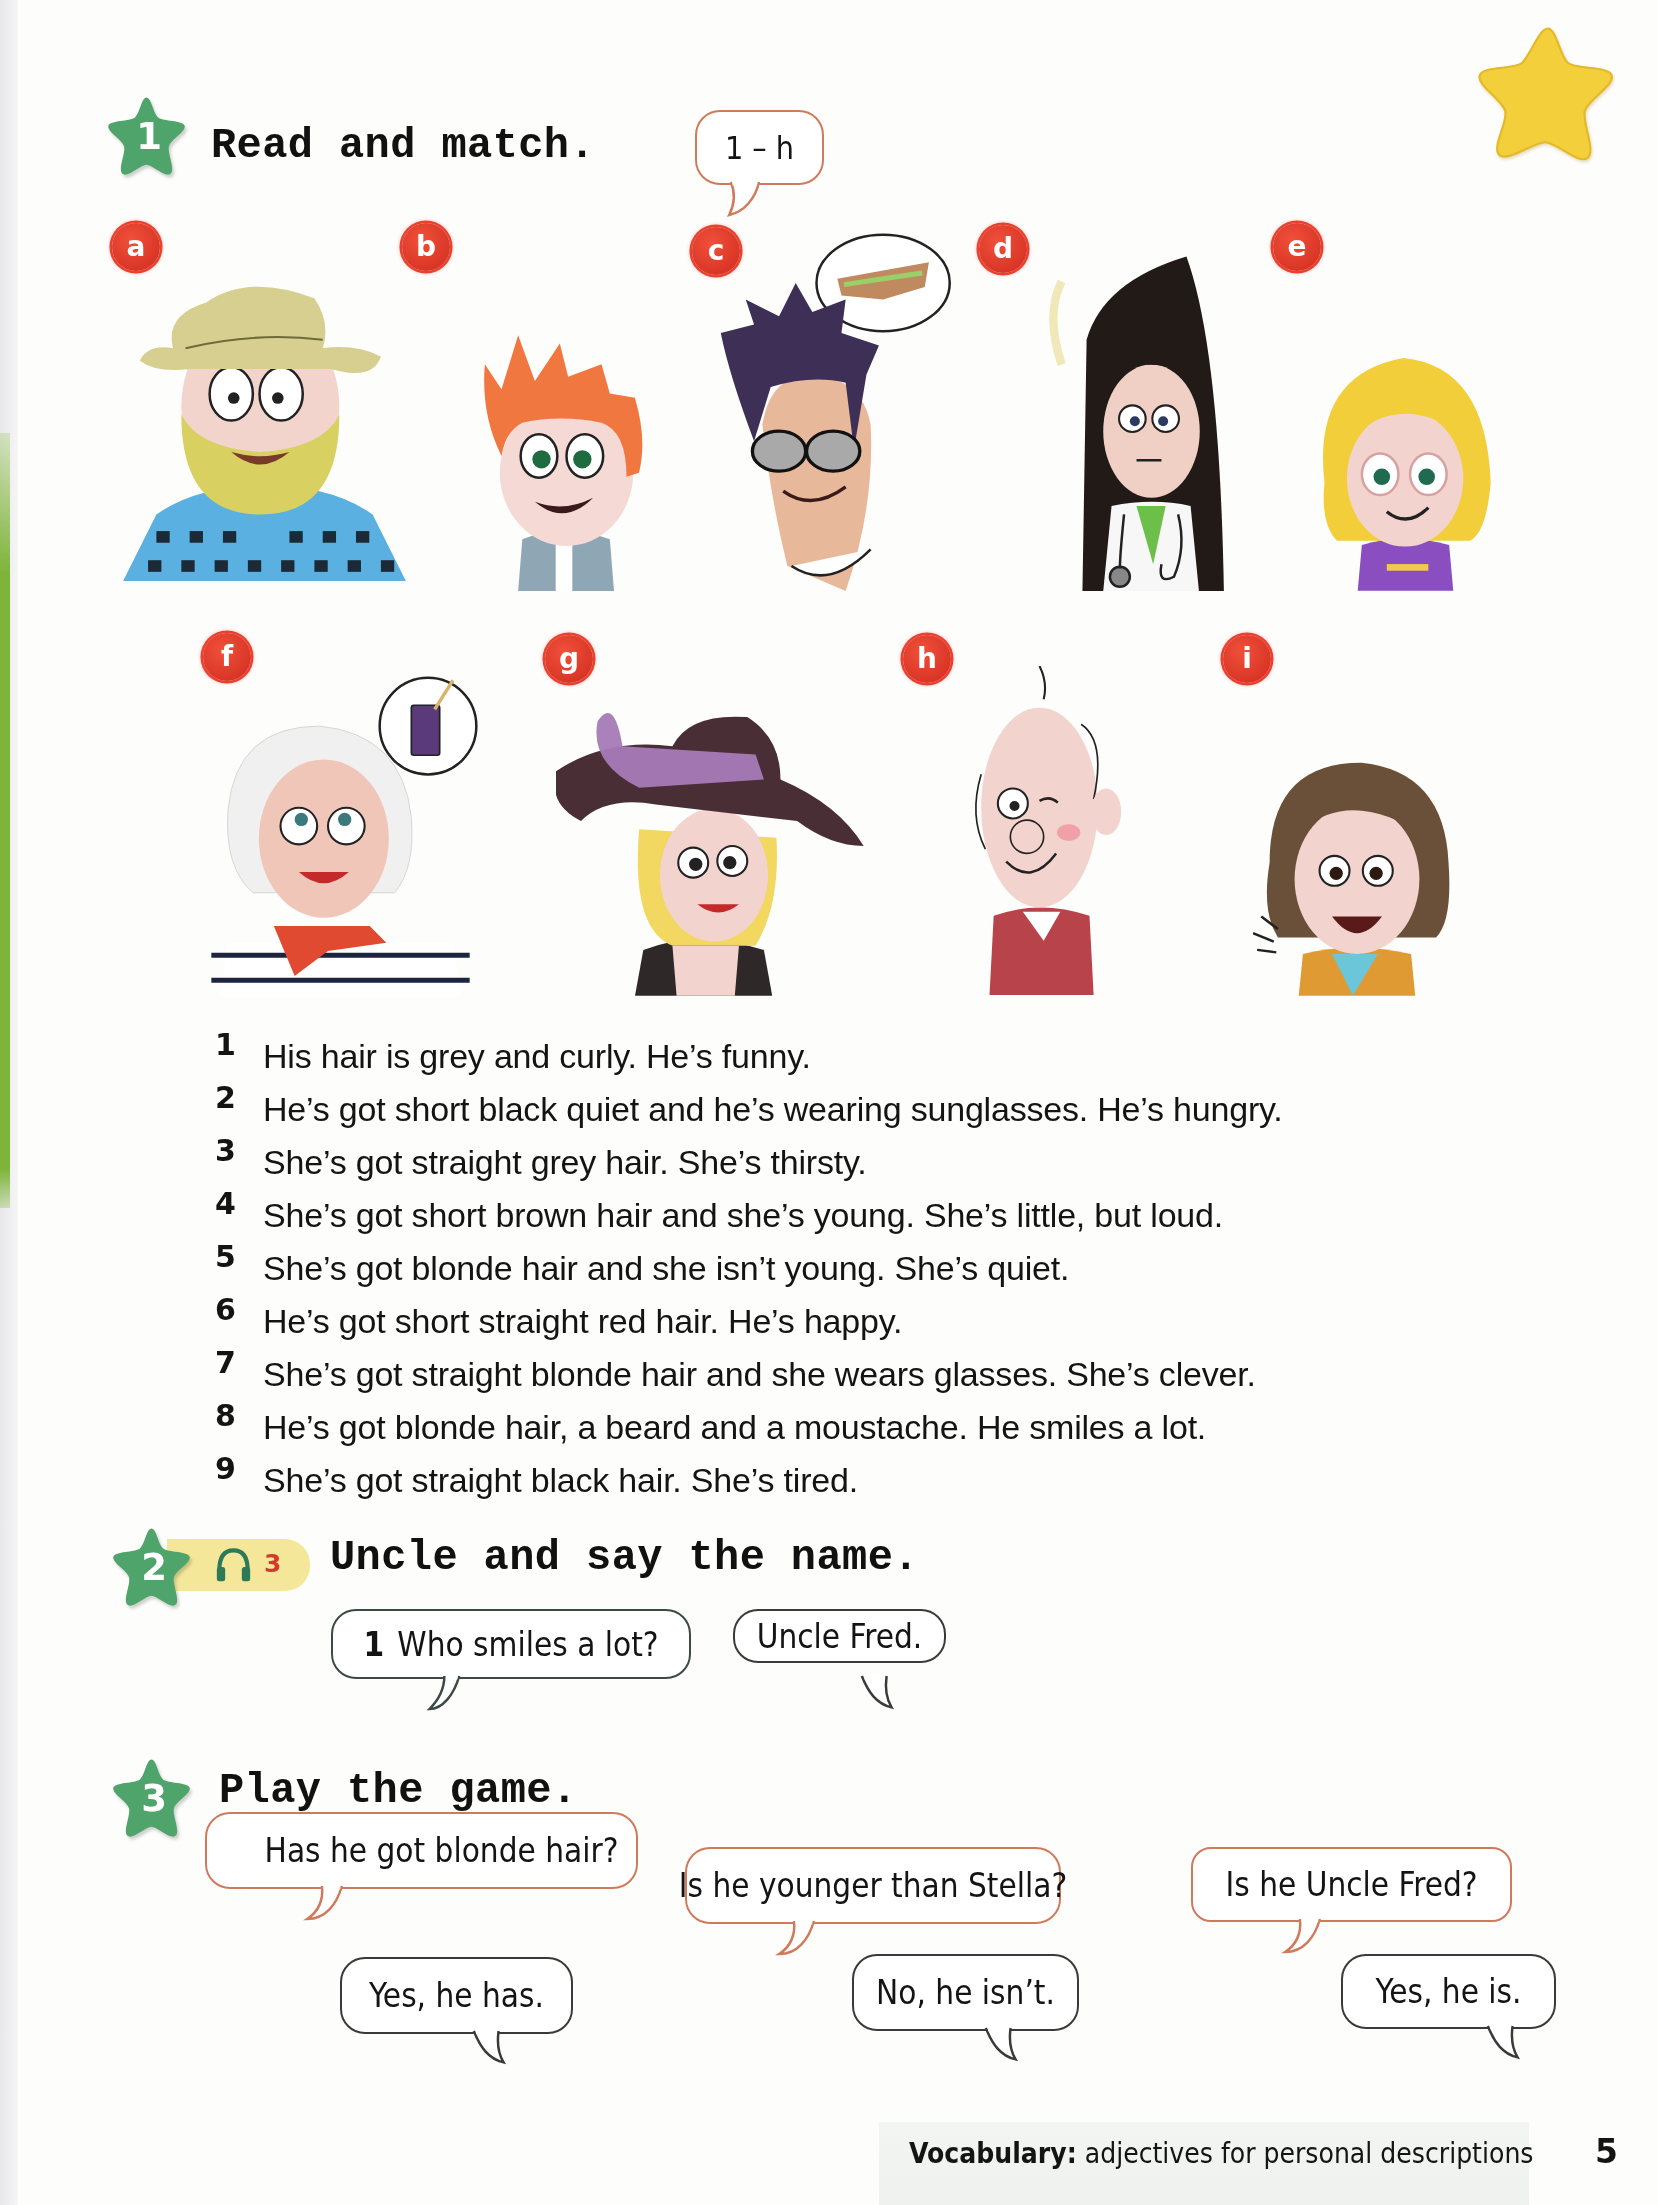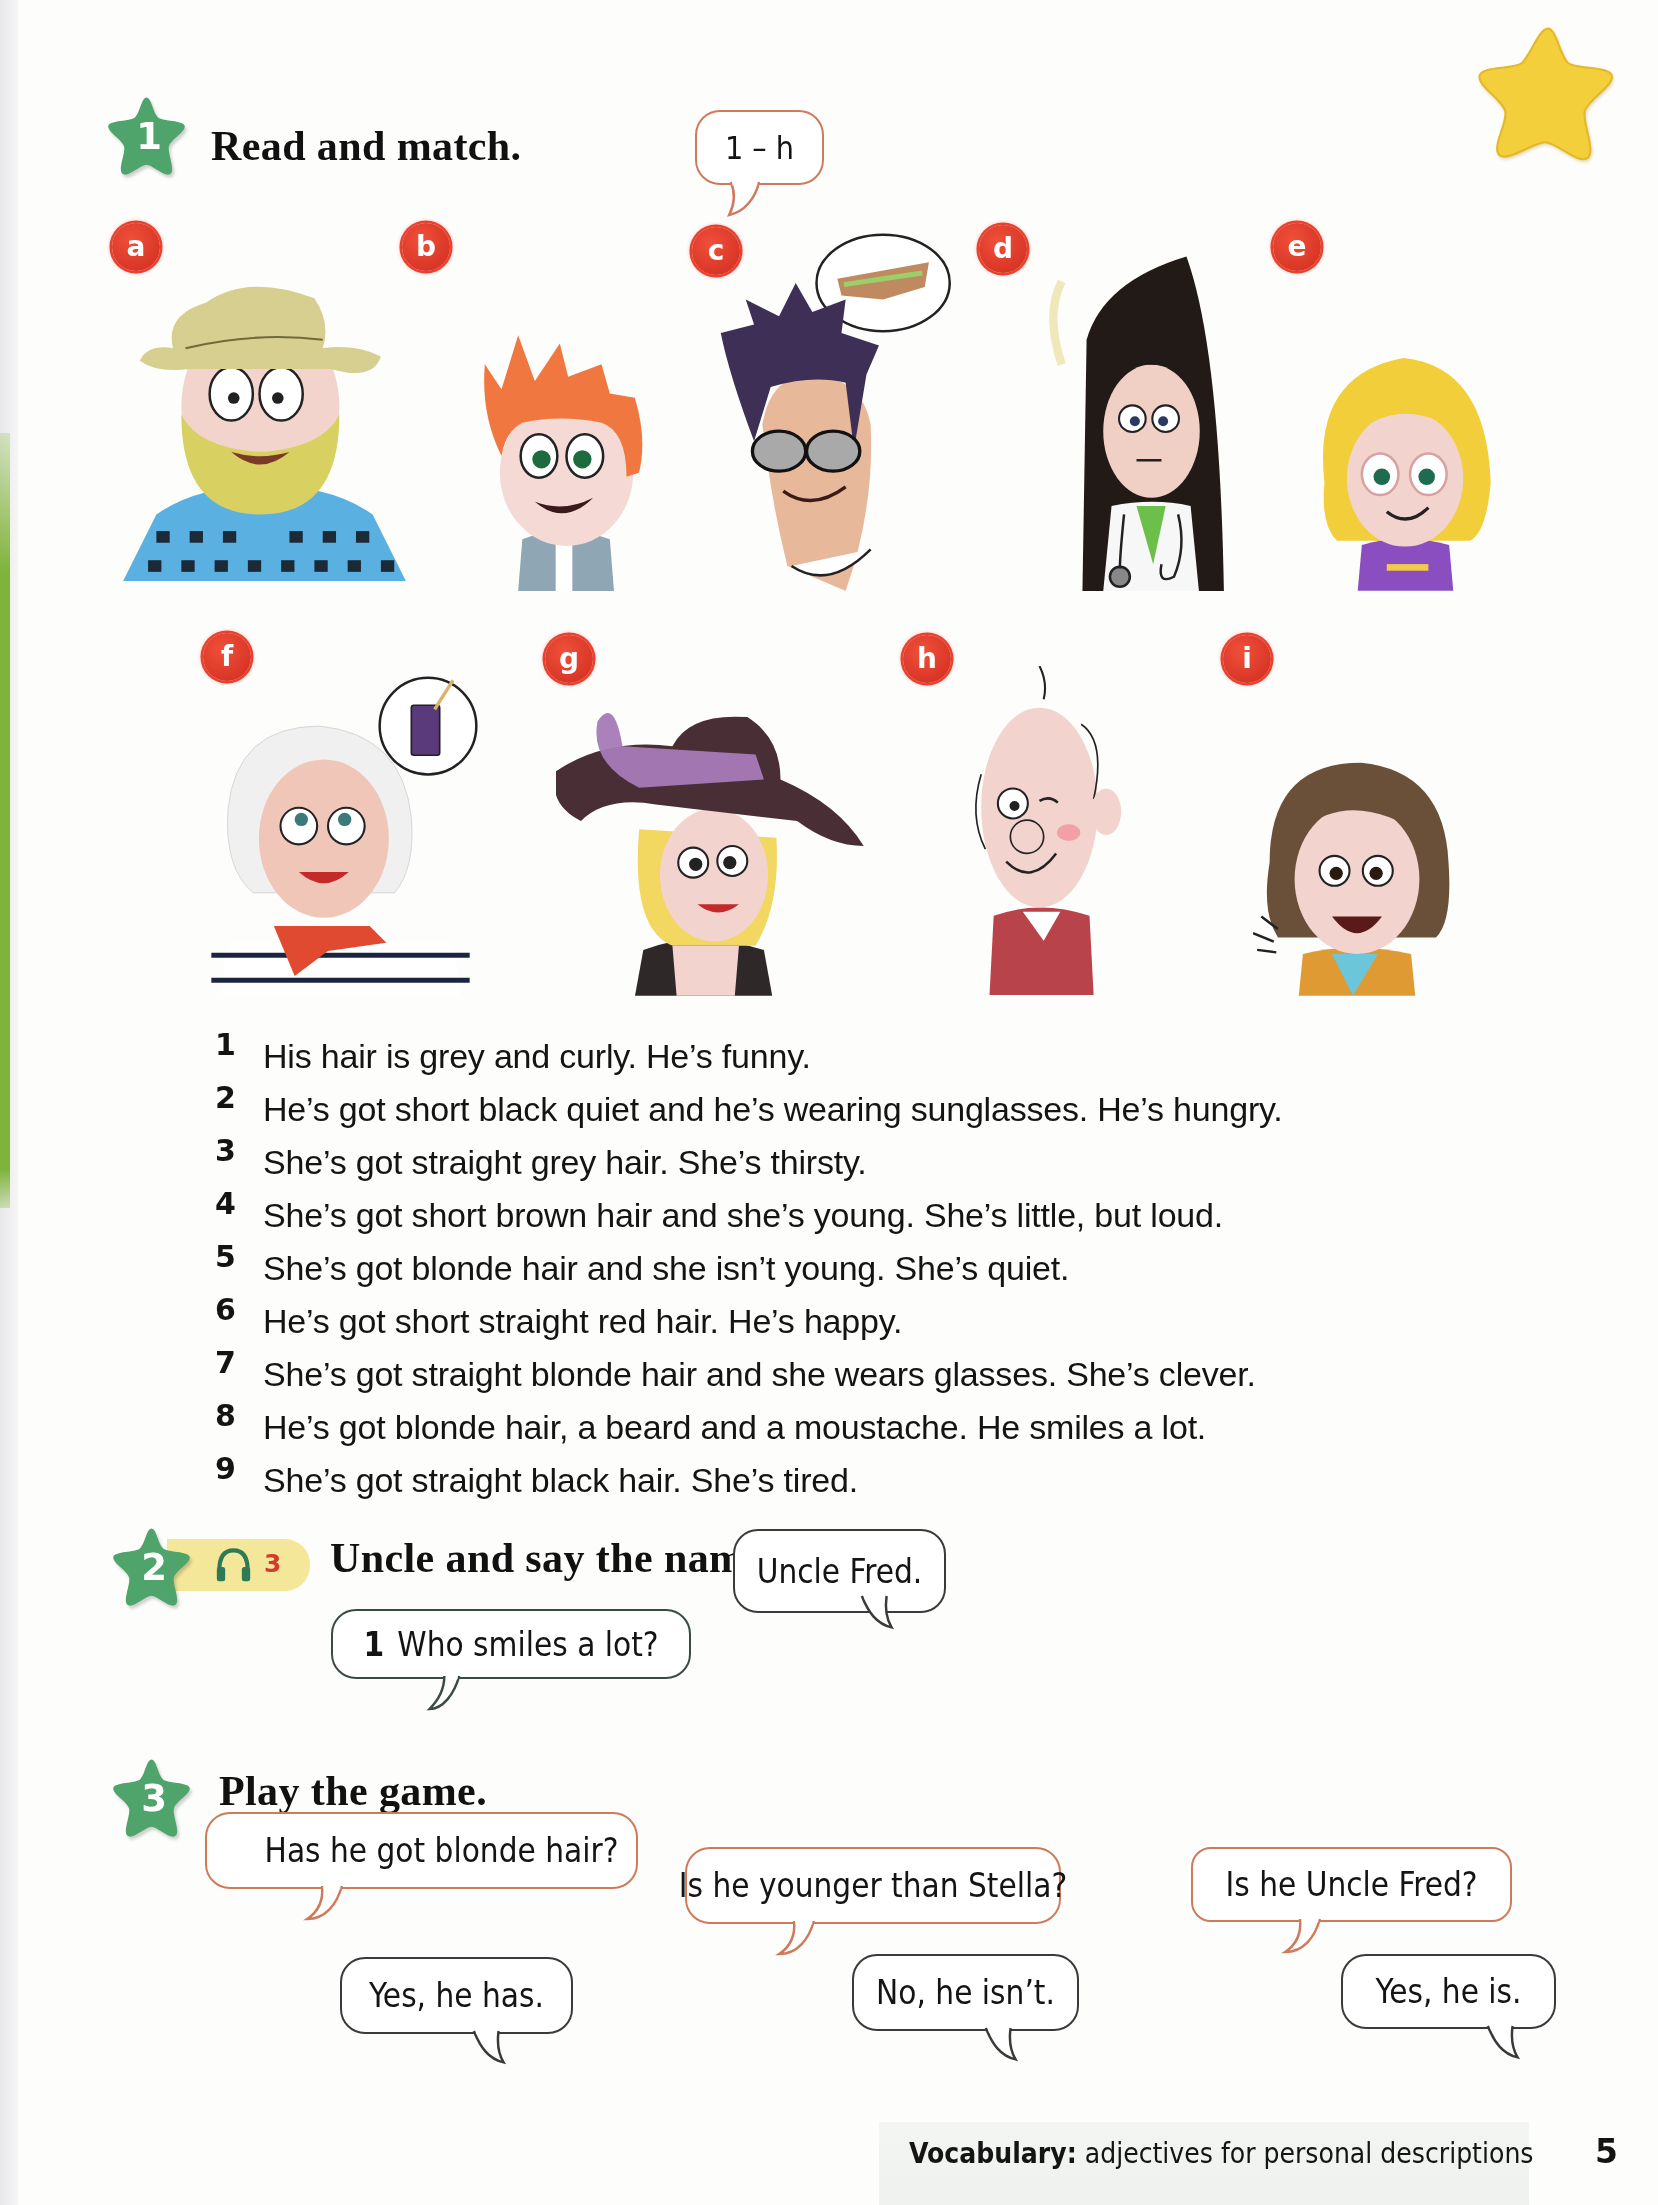--- a/index.html
+++ b/index.html
@@ -20,21 +20,21 @@
   
   .num-star { position:absolute; width:83px; height:83px; }
   .num-star svg { width:100%; height:100%; display:block; filter:drop-shadow(2.5px 3.3px 1.7px rgba(0,0,0,0.18)); }
   .num-star span {
     position:absolute; left:0; top:0; width:100%; height:100%;
     display:flex; align-items:center; justify-content:center;
     color:#fff; font-weight:bold; font-size:37px; padding-left:5px; box-sizing:border-box;
   }
   .section-title {
     position:absolute; font-weight:bold; font-size:42px; letter-spacing:0.4px;
-    font-family:Liberation Serif, serif; color:#111;
+    font-family:Liberation Mono, monospace; color:#111;
   }
 
   
   .bubble {
     position:absolute; border:2.5px solid #3a3a3a; border-radius:25px; background:#fff;
     display:flex; align-items:center; justify-content:center;
     font-size:33px; box-sizing:border-box; white-space:nowrap;
     font-family:"DejaVu Sans Condensed","DejaVu Sans", sans-serif;
   }
   .bubble.orange { border-color:#d07a5c;text-align:center; }
@@ -345,21 +345,21 @@
 <div class="bubble" style="left:331px;top:1609px;width:360px;height:70px;border-color:#3b4a44;">
   <span class="num">1</span>
   <span>Who smiles a lot?</span>
   <div class="tail" style="left:93px;top:65px;">
       <svg viewBox="0 0 48 46">
         <path d="M22 0 C22 18 14 30 4 40 C20 40 34 22 40 0" fill="#fff" stroke="#3b4a44" stroke-width="3"></path>
         <rect x="24" y="-4" width="14" height="8" fill="#fff"></rect>
       </svg>
     </div>
 </div>
-<div class="bubble" style="left:733px;top:1529px;width:213px;height:84px;">
+<div class="bubble" style="left:733px;top:1609px;width:213px;height:54px;">
   <span>Uncle Fred.</span>
   <div class="tail" style="left:125px;top:65px;">
       <svg viewBox="0 0 48 46">
         <path d="M2 0 C10 20 20 34 38 38 C32 28 30 14 32 0" fill="#fff" stroke="#3a3a3a" stroke-width="3"></path>
         <rect x="5" y="-4" width="25" height="8" fill="#fff"></rect>
       </svg>
     </div>
 </div>
 
 <div class="num-star" style="left:110px;top:1757px;">

